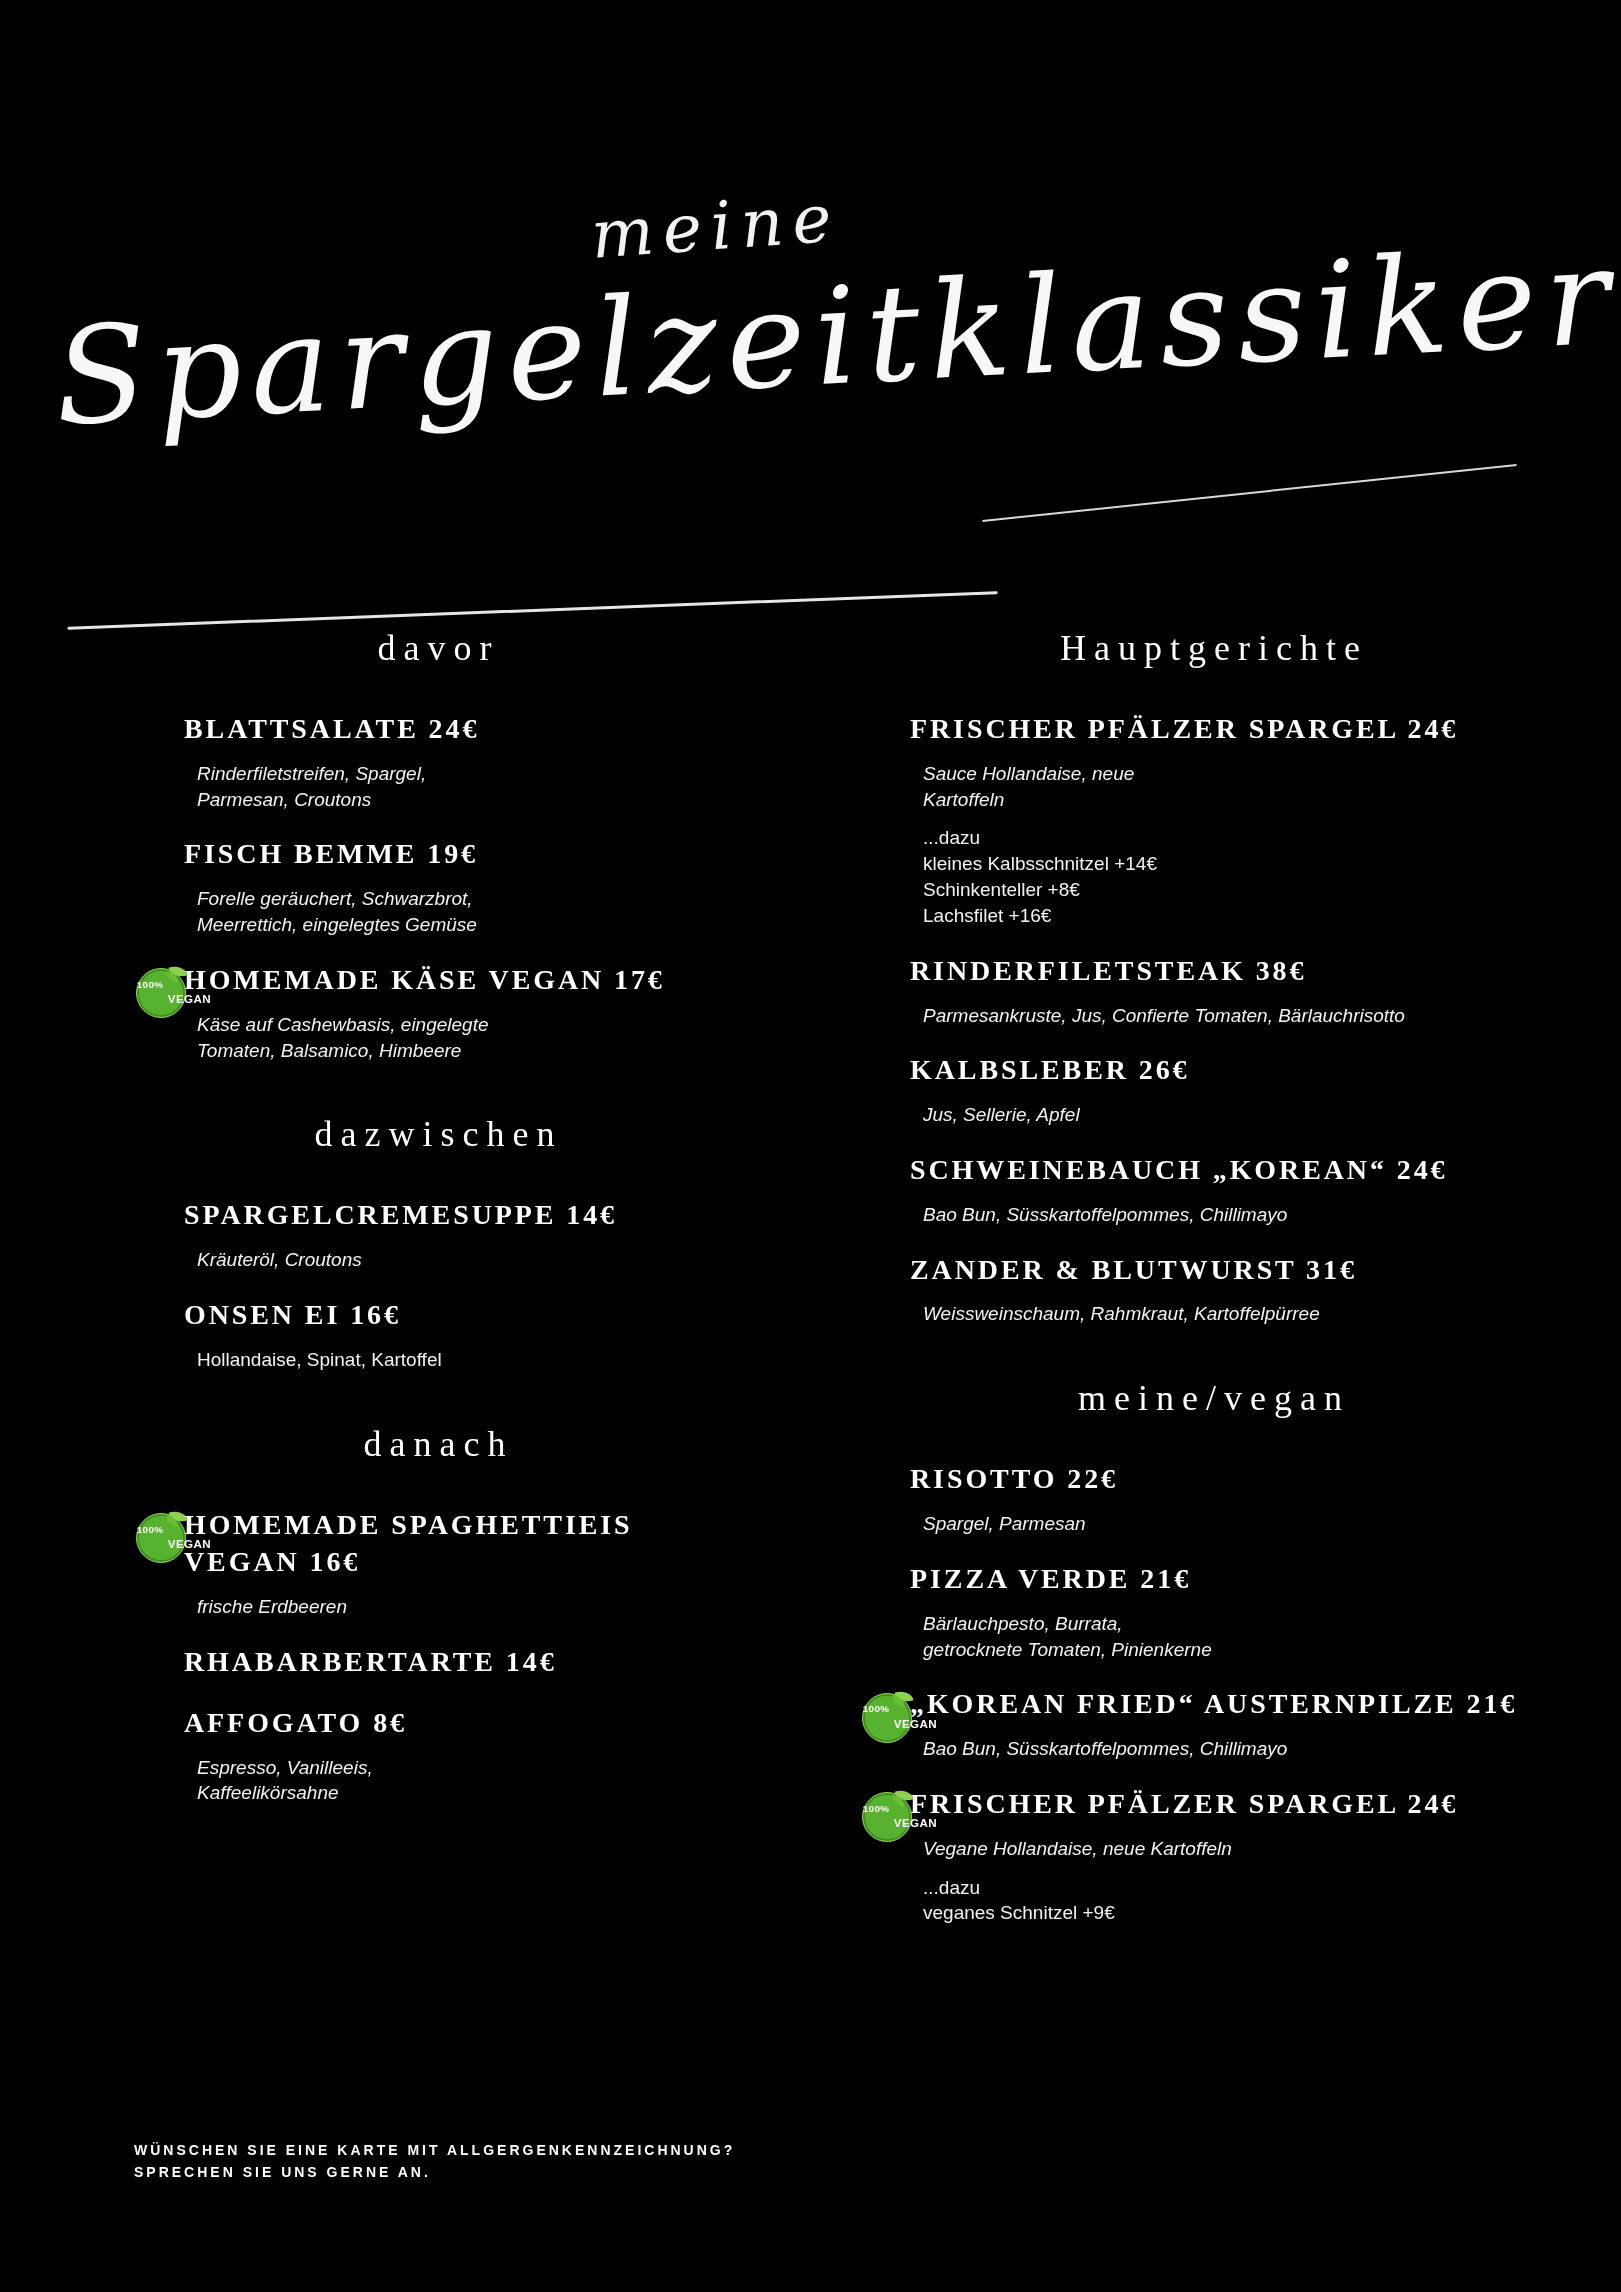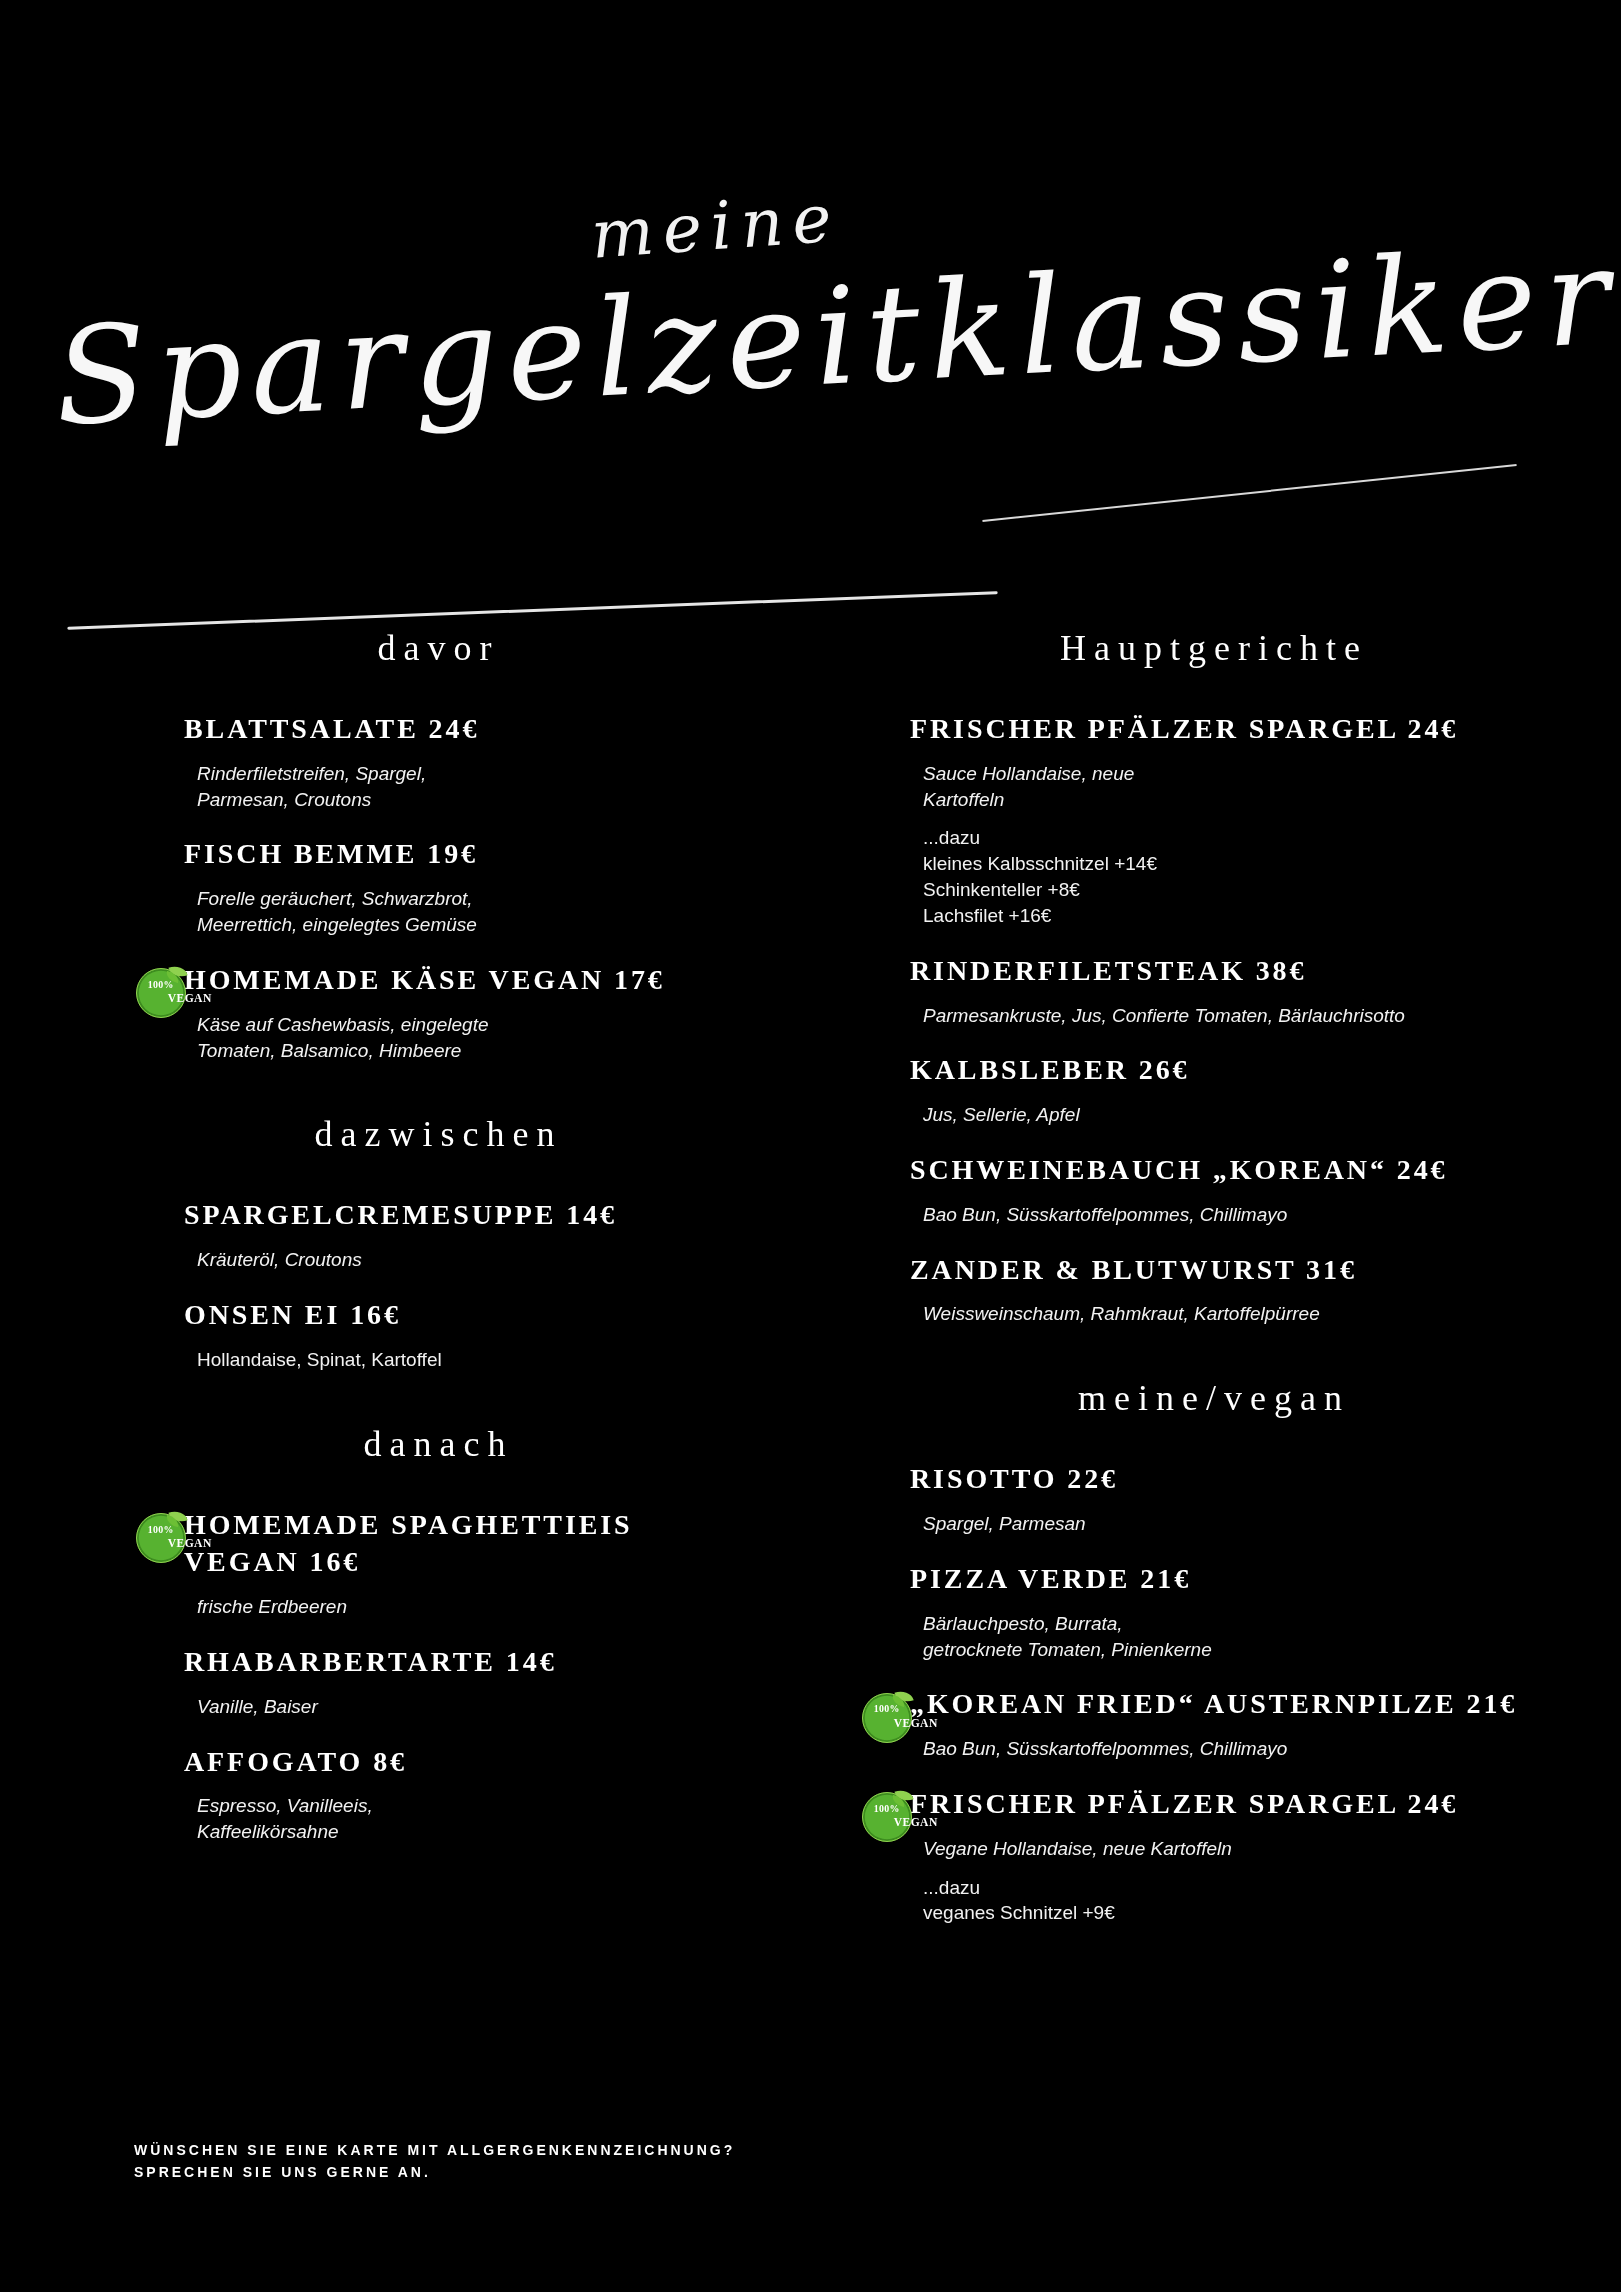--- a/index.html
+++ b/index.html
@@ -160,22 +160,21 @@
     height: 48px;
     border-radius: 50%;
     background: #57b230;
     border: 1.8px solid #8fd14f;
     box-shadow: inset 0 0 0 1.8px #3d8c1f;
   }
   .vegan-circle span {
     position: absolute;
     left: 0;
     right: 0;
-    text-align: center;
-    font-family: Liberation Serif, serif;
+    font-family: Liberation Sans, sans-serif;
     font-weight: bold;
     color: #ffffff;
   }
   .vegan-top {
     top: 9.9px;
     font-size: 9.9px;
     letter-spacing: 0.3px;
   }
   .vegan-bottom {
     top: 23px;
@@ -288,21 +287,20 @@
               <span class="vegan-top">100%</span>
               <span class="vegan-bottom">VEGAN</span>
             </div>
             <div class="vegan-leaf"></div>
           </div>
           <div class="item-name">HOMEMADE SPAGHETTIEIS VEGAN 16€</div>
           <div class="item-desc">frische Erdbeeren</div>
         </div>
         <div class="item no-badge">
           <div class="item-name">RHABARBERTARTE 14€</div>
-          <div class="item-desc">Vanille, Baiser</div>
         </div>
         <div class="item no-badge">
           <div class="item-name">AFFOGATO 8€</div>
           <div class="item-desc">Espresso, Vanilleeis,
 Kaffeelikörsahne</div>
         </div>
       </div>
     </div>
   <div class="col-right" id="col-right">
       <div class="section">

